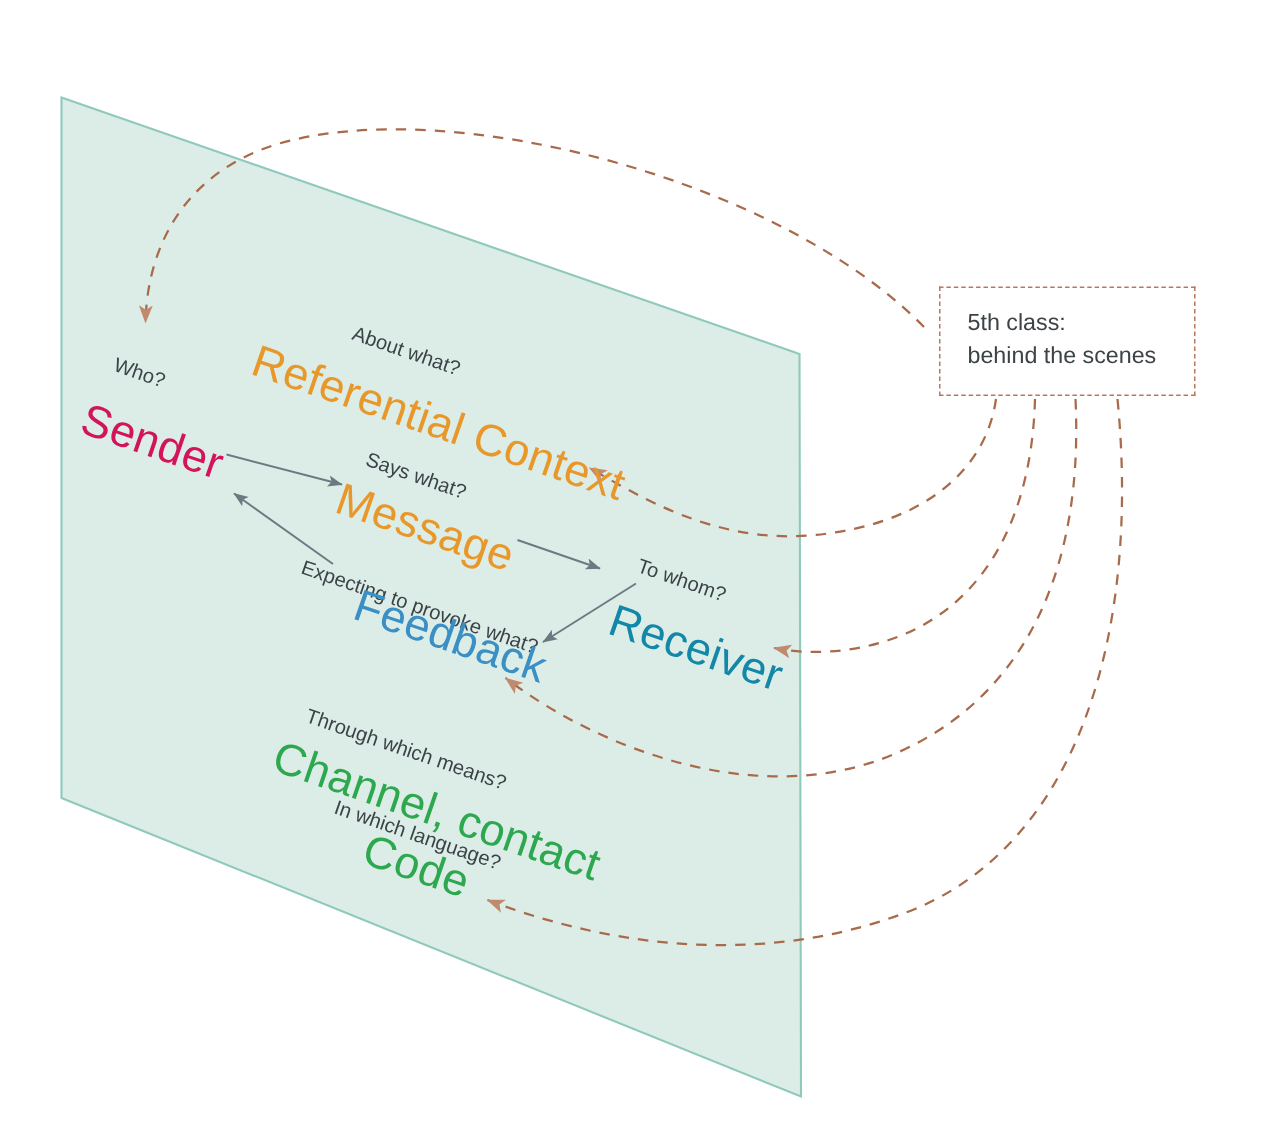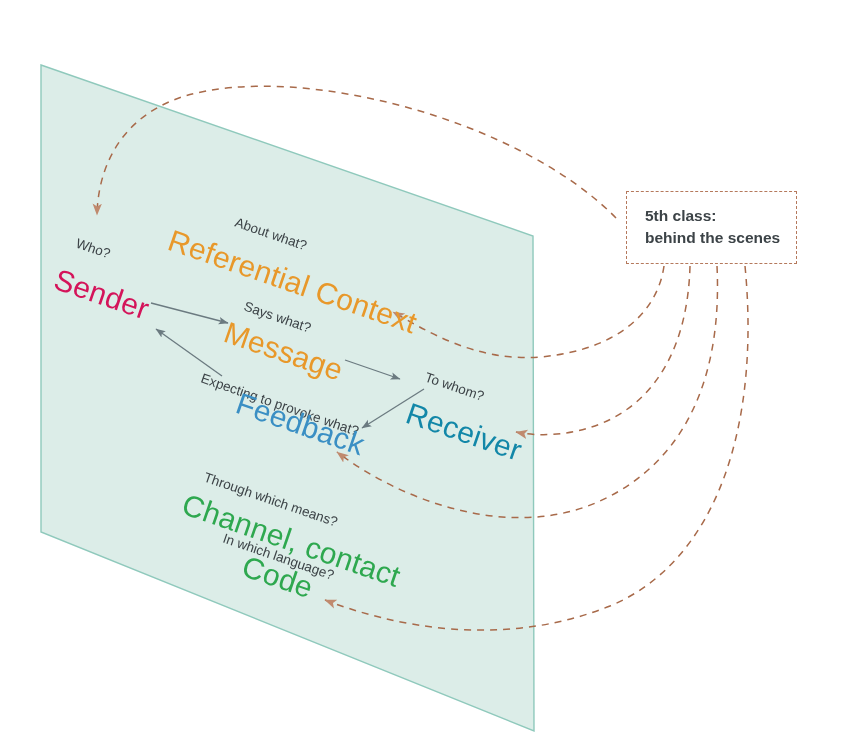--- a/index.html
+++ b/index.html
@@ -38,21 +38,20 @@
   }
   .legend-box {
     position: absolute;
     left: 626px;
     top: 191px;
     width: 171px;
     height: 73px;
     border: 1.6px dashed #B5795C;
     box-sizing: border-box;
     background: transparent;
-    font-weight: bold;
   }
   .legend-text {
     position: absolute;
     left: 18px;
     top: 13px;
     font-family: "Liberation Sans", sans-serif;
     font-size: 15.5px;
     line-height: 22px;
     color: #3C4347;
     white-space: pre-line;

